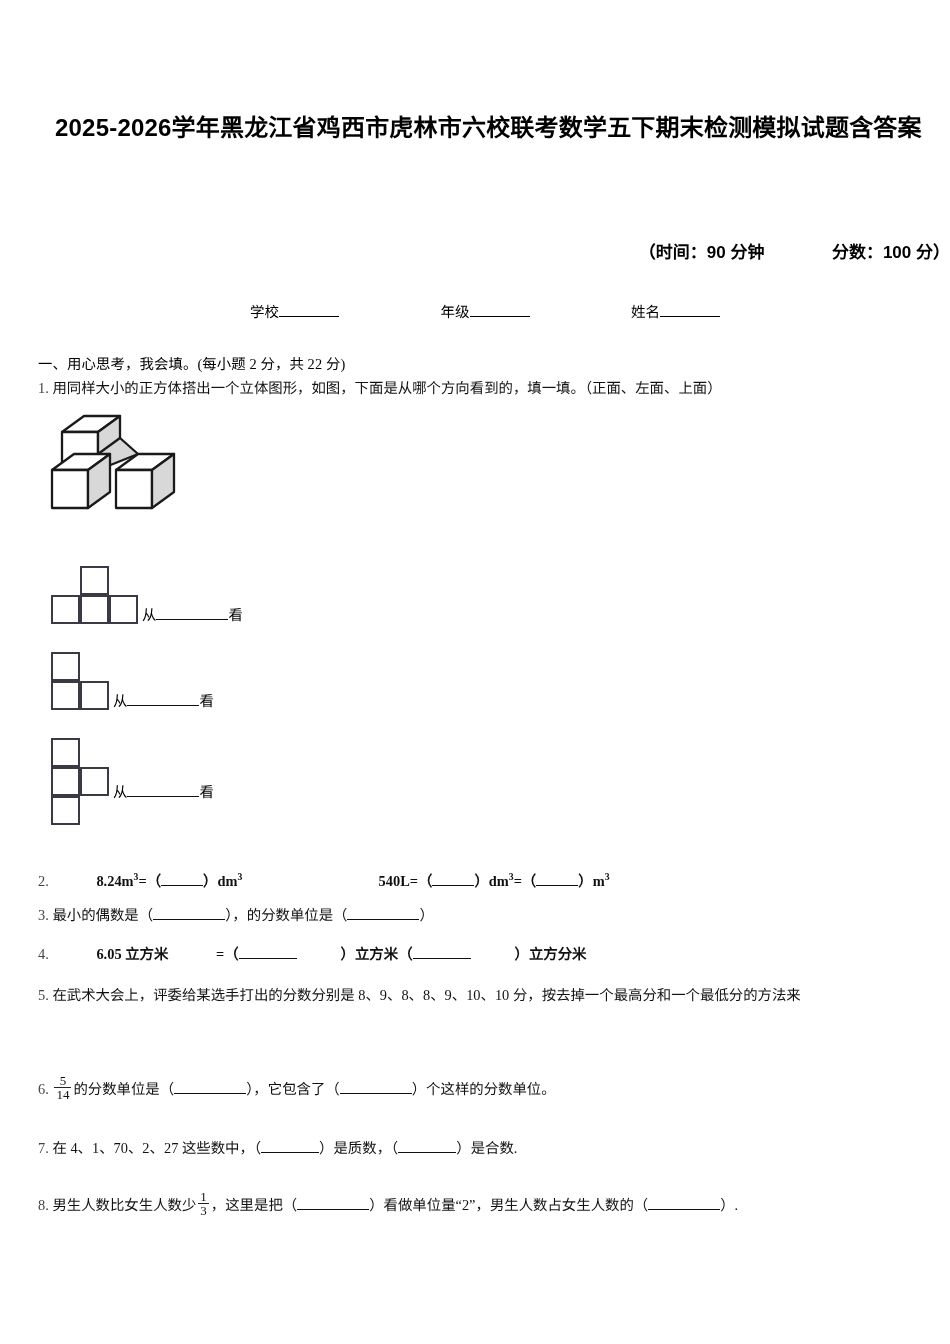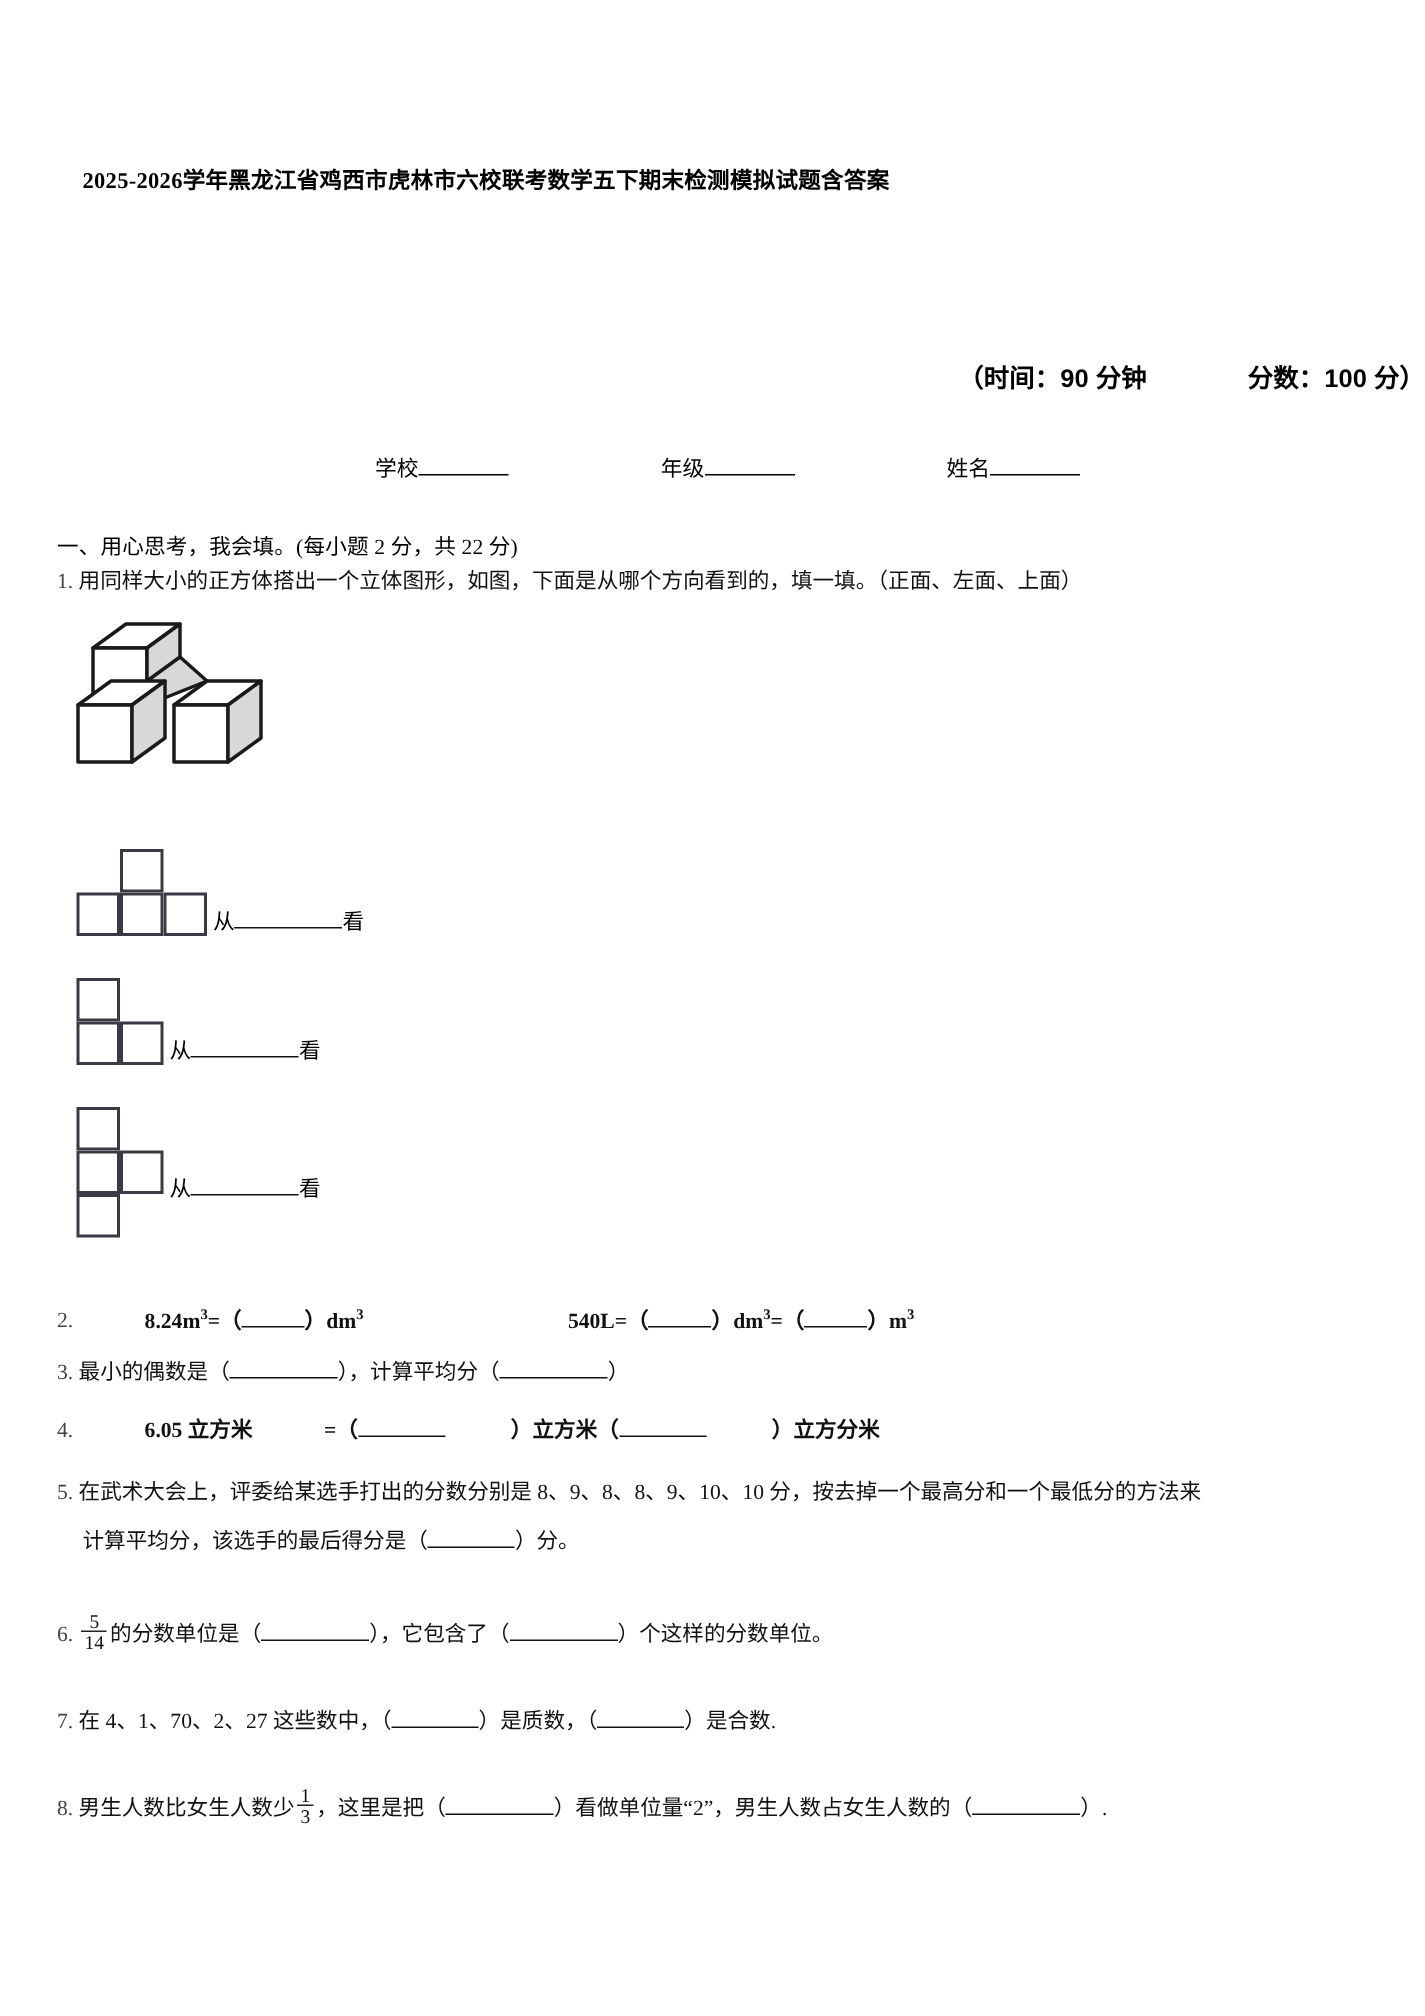--- a/index.html
+++ b/index.html
@@ -21,22 +21,22 @@
     height: 1344px;
     box-sizing: border-box;
   }
 
   
   .doc-title {
     position: absolute;
     left: 55px;
     top: 108px;
     width: 845px;
-    font-family: Liberation Serif, serif;
-    font-size: 15px;
+    font-family: Liberation Sans, sans-serif;
+    font-size: 24px;
     font-weight: bold;
     letter-spacing: 0.2px;
     white-space: nowrap;
     color: #000;
   }
 
   
   .meta-line {
     position: absolute;
     left: 0;
@@ -223,35 +223,32 @@
       <span>8.24</span><span>m</span><span class="sup">3</span>=（<span class="bl bl-s"></span>）<span>dm</span><span class="sup">3</span>
     </span>
     <span style="display:inline-block; width:85px;"></span>
     <span class="b">
       <span>540L</span>=（<span class="bl bl-s"></span>）<span>dm</span><span class="sup">3</span>=（<span class="bl bl-s"></span>）<span>m</span><span class="sup">3</span>
     </span>
   </div>
 
   <div class="q" style="left:38px; top:905px;">
     <span class="num">3.</span>
-    <span>最小的偶数是（</span><span class="bl bl-l"></span><span>），计算平均分（</span><span class="bl bl-l"></span><span>）</span>
+    <span>最小的偶数是（</span><span class="bl bl-l"></span><span>），的分数单位是（</span><span class="bl bl-l"></span><span>）</span>
   </div>
 
   <div class="q" style="left:38px; top:944px;">
     <span class="num">4.</span>
     <span class="b">6.05 立方米</span>
     <span class="b">=（</span><span class="bl bl-m"></span><span class="b">）立方米（</span><span class="bl bl-m"></span><span class="b">）立方分米</span>
   </div>
 
   <div class="q" style="left:38px; top:985px;">
     <span class="num">5.</span>
     <span>在武术大会上，评委给某选手打出的分数分别是 8、9、8、8、9、10、10 分，按去掉一个最高分和一个最低分的方法来</span>
-  </div>
-  <div class="q" style="left:55px; top:1018px;">
-    <span>计算平均分，该选手的最后得分是（</span><span class="bl bl-m"></span><span>）分。</span>
   </div>
 
   <div class="q" style="left:38px; top:1076px;">
     <span class="num">6.</span>
     <span class="frac">
       <span class="nu">5</span>
       <span class="de">14</span>
     </span><span>的分数单位是（</span><span class="bl bl-l"></span><span>），它包含了（</span><span class="bl bl-l"></span><span>）个这样的分数单位。</span>
   </div>
 

